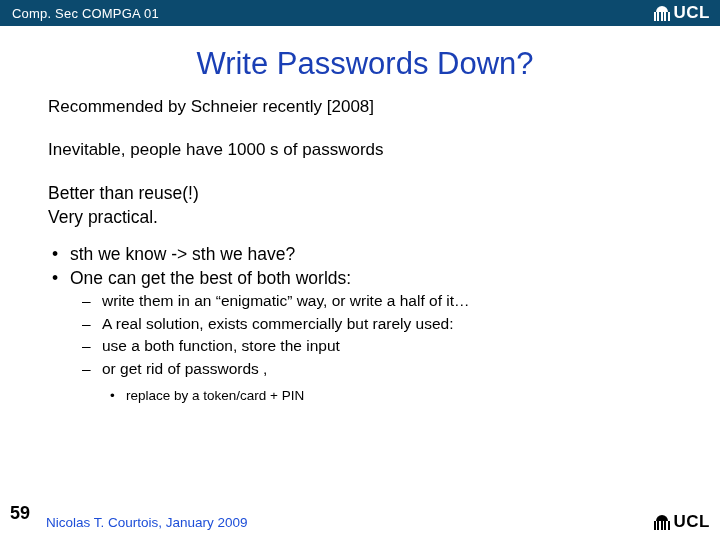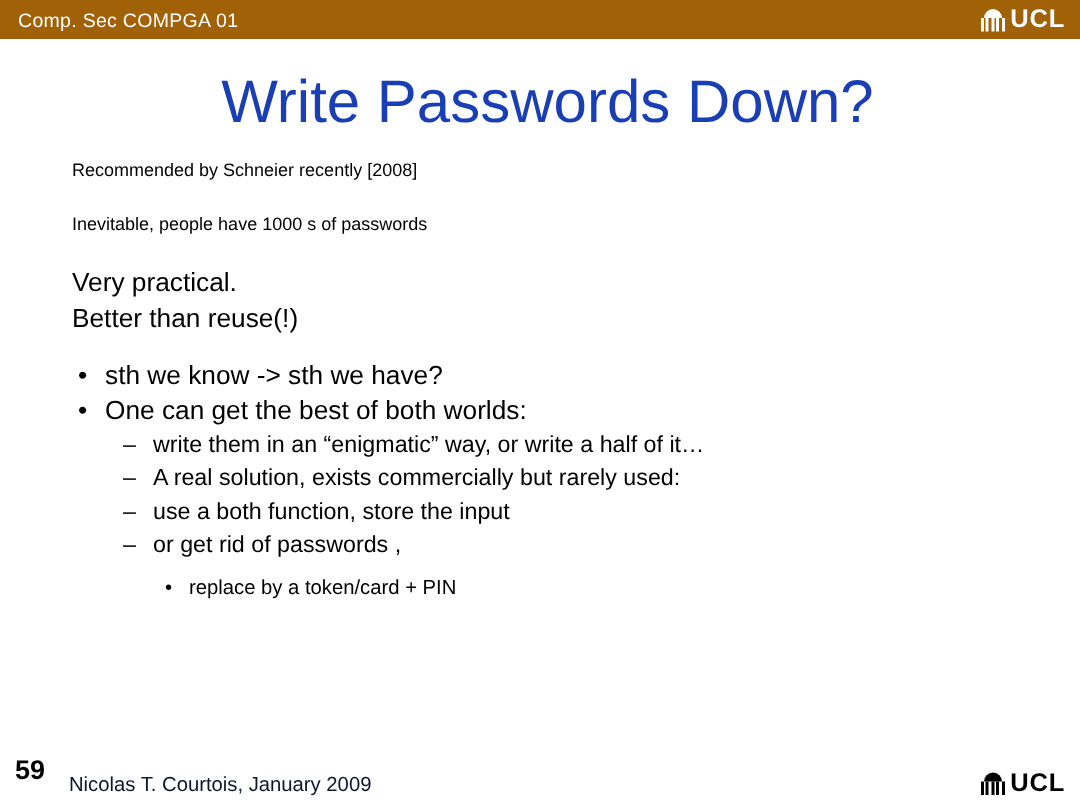--- a/index.html
+++ b/index.html
@@ -1,38 +1,38 @@
 <!DOCTYPE html>
 <html><head>
 <meta charset="utf-8">
 <style>
   * { box-sizing: border-box; margin: 0; padding: 0; }
   html, body { width: 720px; height: 540px; font-family: Arial, Helvetica, sans-serif; background: #fff; color: #000; overflow: hidden; }
   .slide { width: 720px; height: 540px; position: relative; }
-  .topbar { background: #a16207; color: #fff; height: 26px; display: flex; align-items: center; justify-content: space-between; padding: 0 10px 0 12px; }
+  .topbar { background: #0c4a6e; color: #fff; height: 26px; display: flex; align-items: center; justify-content: space-between; padding: 0 10px 0 12px; }
   .topbar-left { font-size: 13px; letter-spacing: 0.2px; }
   .logo { display: flex; align-items: center; gap: 4px; }
   .logo-col { width: 2px; background: #fff; }
   .logo-text { font-weight: 700; font-size: 17px; letter-spacing: 0.5px; }
   .content { padding: 14px 38px 0 48px; }
-  .title { color: #1a3fb5; font-size: 40px; font-weight: 400; text-align: center; margin: 6px 0 14px; }
-  .para { font-size: 12px; line-height: 1.35; margin-bottom: 20px; }
+  .title { color: #1a3fb5; font-size: 31px; font-weight: 400; text-align: center; margin: 6px 0 14px; }
+  .para { font-size: 17px; line-height: 1.35; margin-bottom: 20px; }
   .line { font-size: 17.5px; line-height: 1.35; }
   .bullets { list-style: none; margin-top: 14px; }
   .bullets li { font-size: 17.5px; line-height: 1.35; padding-left: 22px; position: relative; }
   .bullets li::before { content: "•"; position: absolute; left: 4px; }
   .sub { list-style: none; margin-left: 30px; }
   .sub li { font-size: 15.5px; line-height: 1.45; padding-left: 24px; position: relative; }
   .sub li::before { content: "–"; position: absolute; left: 4px; }
   .subsub { list-style: none; margin-top: 6px; margin-left: 60px; }
   .subsub li { font-size: 13.5px; line-height: 1.5; padding-left: 18px; position: relative; }
   .subsub li::before { content: "•"; position: absolute; left: 2px; }
   .footer { position: absolute; left: 0; bottom: 0; width: 100%; height: 46px; }
   .page-num { position: absolute; left: 10px; bottom: 16px; font-size: 18px; font-weight: 700; color: #000; }
-  .footer-author { position: absolute; left: 46px; bottom: 10px; font-size: 13.5px; color: #0f172a; margin-top: 16px; }
+  .footer-author { position: absolute; left: 46px; bottom: 10px; font-size: 13.5px; color: #1d4ed8; margin-top: 16px; }
   .footer-logo { position: absolute; right: 10px; bottom: 8px; display: flex; align-items: center; gap: 4px; color: #000; }
   .footer-logo .logo-text { color: #000; font-size: 17px; }
   .portico-wrap { display: flex; flex-direction: column; align-items: center; }
   .cols { display: flex; gap: 1.5px; align-items: flex-end; }
 </style>
 </head>
 <body>
 
 <div class="slide">
 
@@ -52,22 +52,22 @@
       <div class="logo-text">UCL</div>
     </div>
   </div>
 
   <div class="content">
     <h1 class="title">Write Passwords Down?</h1>
 
     <p class="para">Recommended by Schneier recently [2008]</p>
     <p class="para">Inevitable, people have 1000 s of passwords</p>
 
+    <div class="line">Better than reuse(!)</div>
     <div class="line">Very practical.</div>
-    <div class="line">Better than reuse(!)</div>
 
     <ul class="bullets">
       <li>sth we know -&gt; sth we have?</li>
       <li>One can get the best of both worlds:</li>
     </ul>
 
     <ul class="sub">
       <li>write them in an “enigmatic” way, or write a half of it…</li>
       <li>A real solution, exists commercially but rarely used:</li>
       <li>use a both function, store the input</li>

